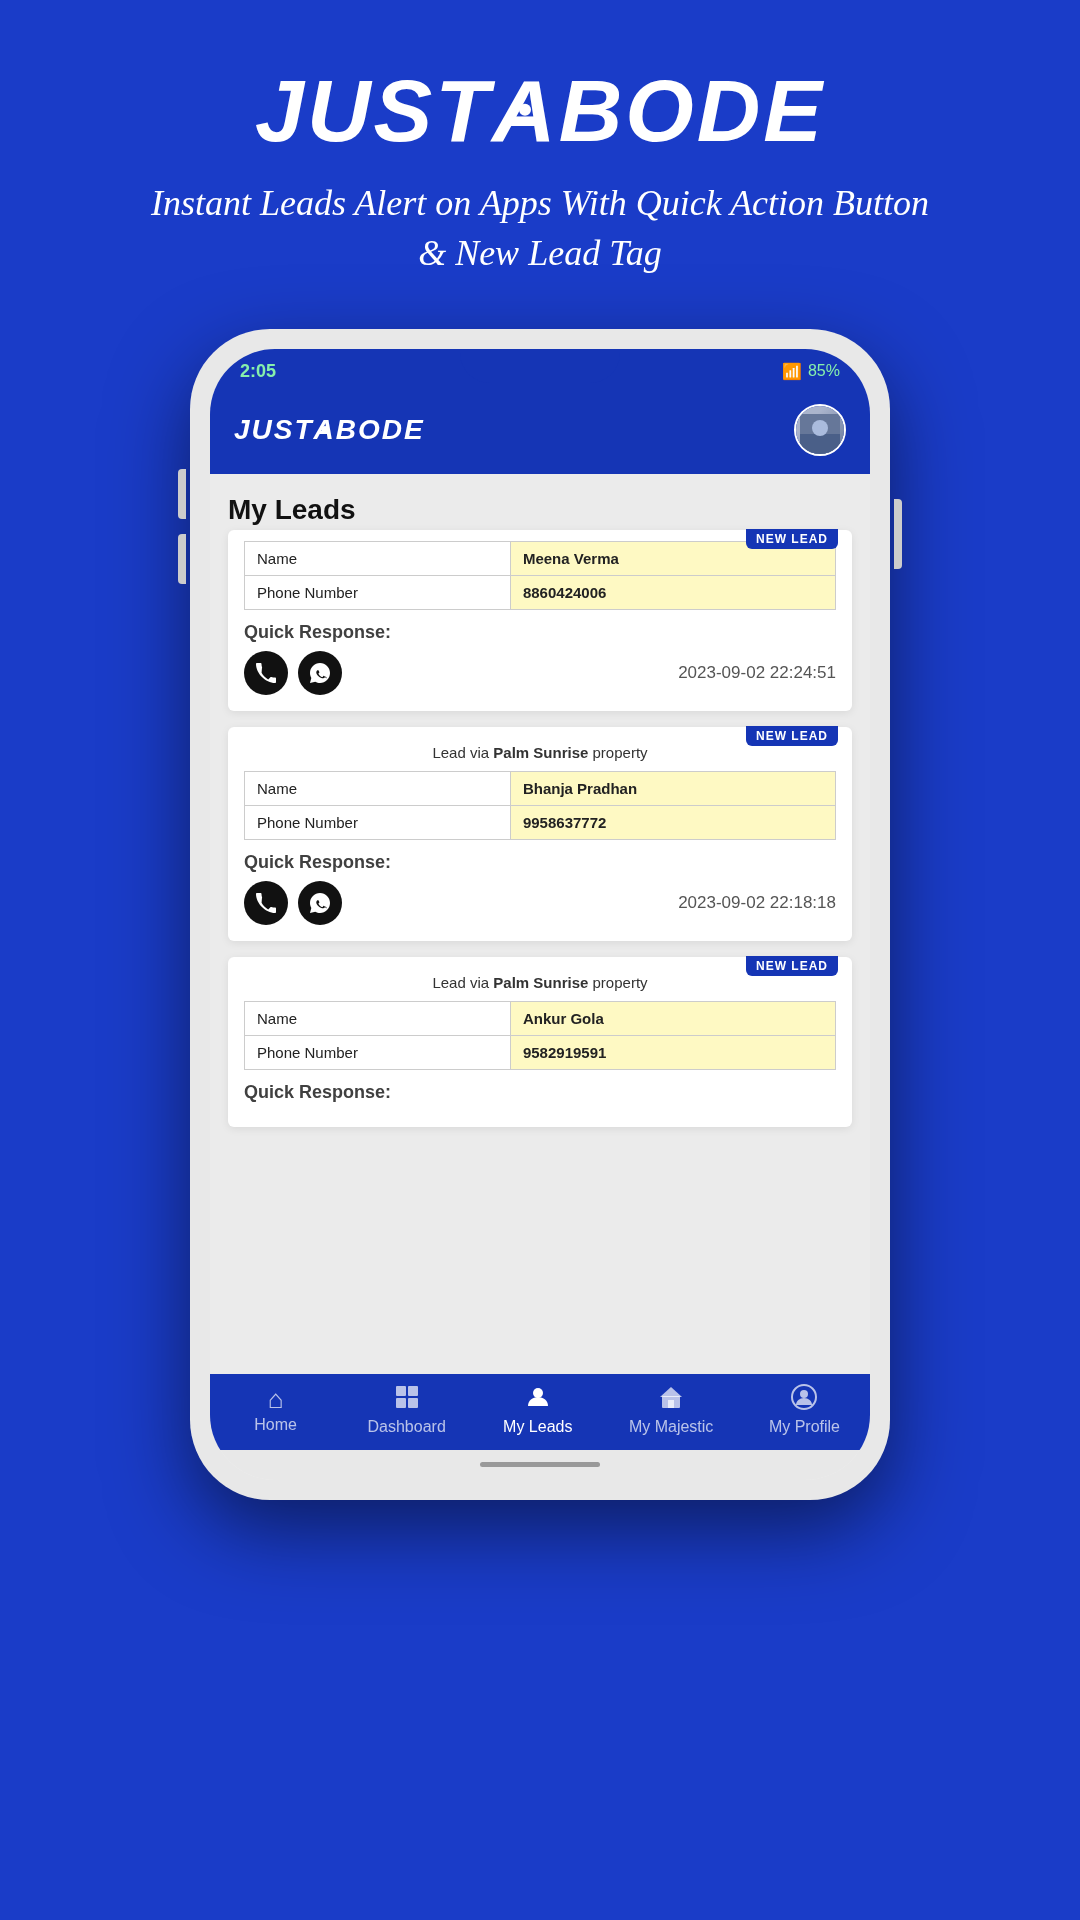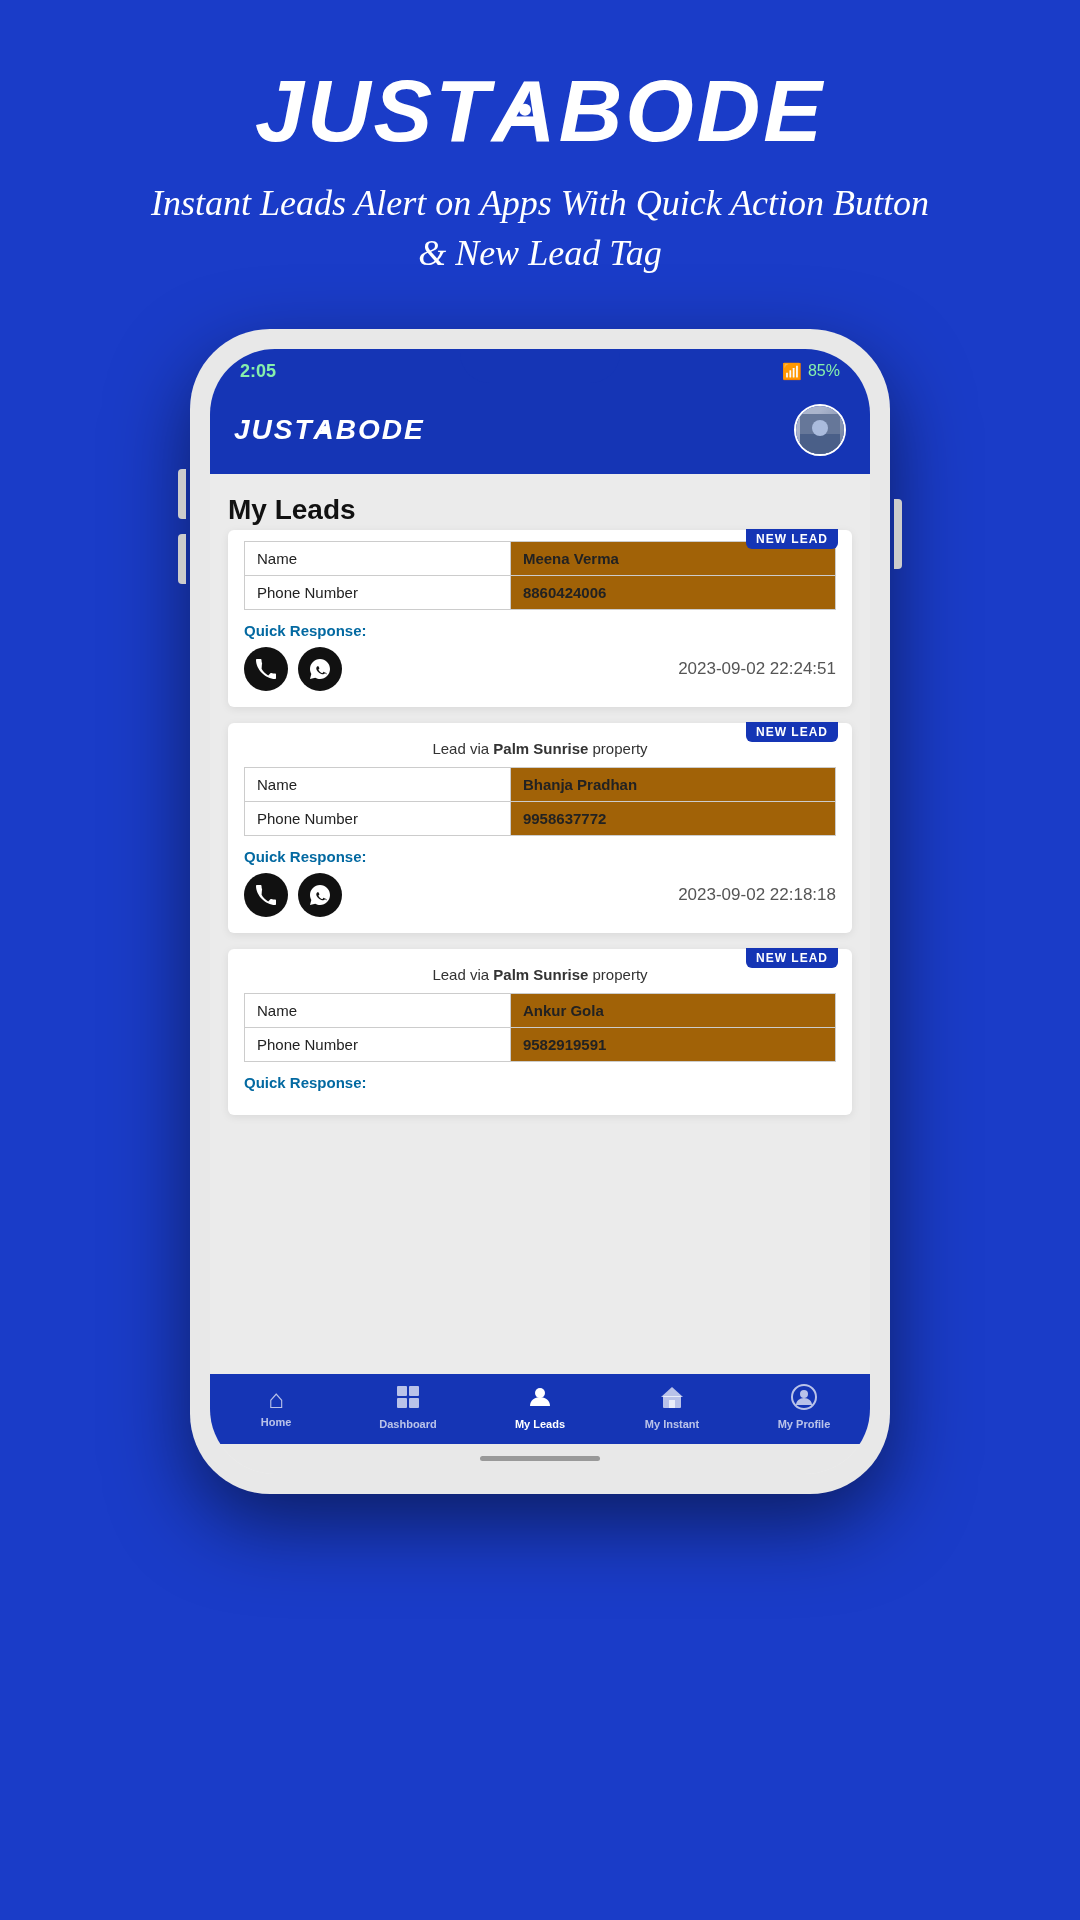--- a/index.html
+++ b/index.html
@@ -182,28 +182,28 @@
       font-size: 15px;
       color: #222;
     }
     .lead-table td:first-child {
       background: white;
       font-weight: 500;
       width: 45%;
       margin-top: 25px;
     }
     .lead-table td:last-child {
-      background: #a16207;
+      background: #fef9c3;
       font-weight: 600;
     }
 
     .quick-response-label {
-      font-size: 15px;
+      font-size: 18px;
       font-weight: 600;
-      color: #0369a1;
+      color: #404040;
       margin-bottom: 8px;
     }
 
     .quick-actions-row {
       display: flex;
       align-items: center;
       justify-content: space-between;
     }
 
     .quick-btns {
@@ -249,22 +249,22 @@
       min-width: 80px;
     }
     .nav-item.active {
       color: white;
     }
     .nav-icon {
       font-size: 26px;
       line-height: 1;
     }
     .nav-label {
-      font-size: 11px;
-      font-weight: 700;
+      font-size: 16px;
+      font-weight: 400;
     }
 
     .phone-bottom-bar {
       background: #e8e8e8;
       height: 30px;
       display: flex;
       align-items: center;
       justify-content: center;
     }
     .home-indicator {
@@ -464,21 +464,21 @@
         <span class="nav-label">My Leads</span>
       </div>
       <div class="nav-item">
         <span class="nav-icon">
           <svg width="26" height="26" viewBox="0 0 26 26" fill="rgba(255,255,255,0.7)">
             <rect x="4" y="12" width="18" height="12" rx="1"></rect>
             <polygon points="2,13 13,3 24,13"></polygon>
             <rect x="10" y="16" width="6" height="8"></rect>
           </svg>
         </span>
-        <span class="nav-label">My Instant</span>
+        <span class="nav-label">My Majestic</span>
       </div>
       <div class="nav-item">
         <span class="nav-icon">
           <svg width="26" height="26" viewBox="0 0 26 26" fill="none">
             <circle cx="13" cy="13" r="12" stroke="rgba(255,255,255,0.7)" stroke-width="2"></circle>
             <circle cx="13" cy="10" r="4" fill="rgba(255,255,255,0.7)"></circle>
             <path d="M5 21c0-4 3.6-7 8-7s8 3 8 7" fill="rgba(255,255,255,0.7)"></path>
           </svg>
         </span>
         <span class="nav-label">My Profile</span>

